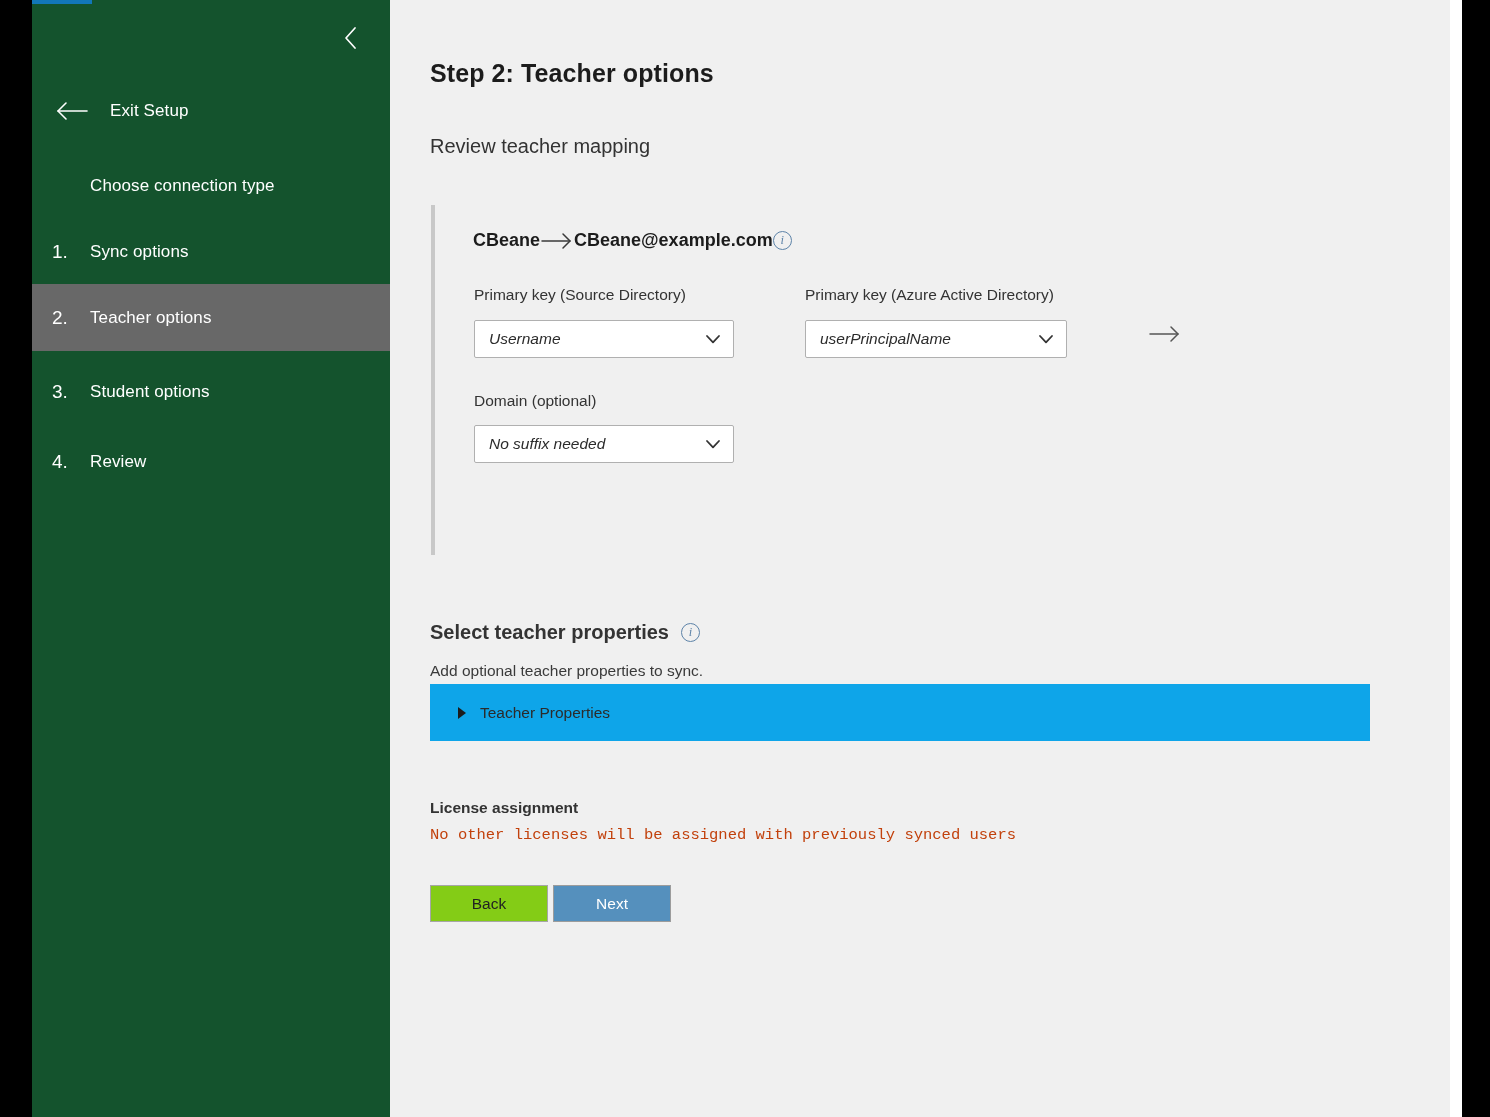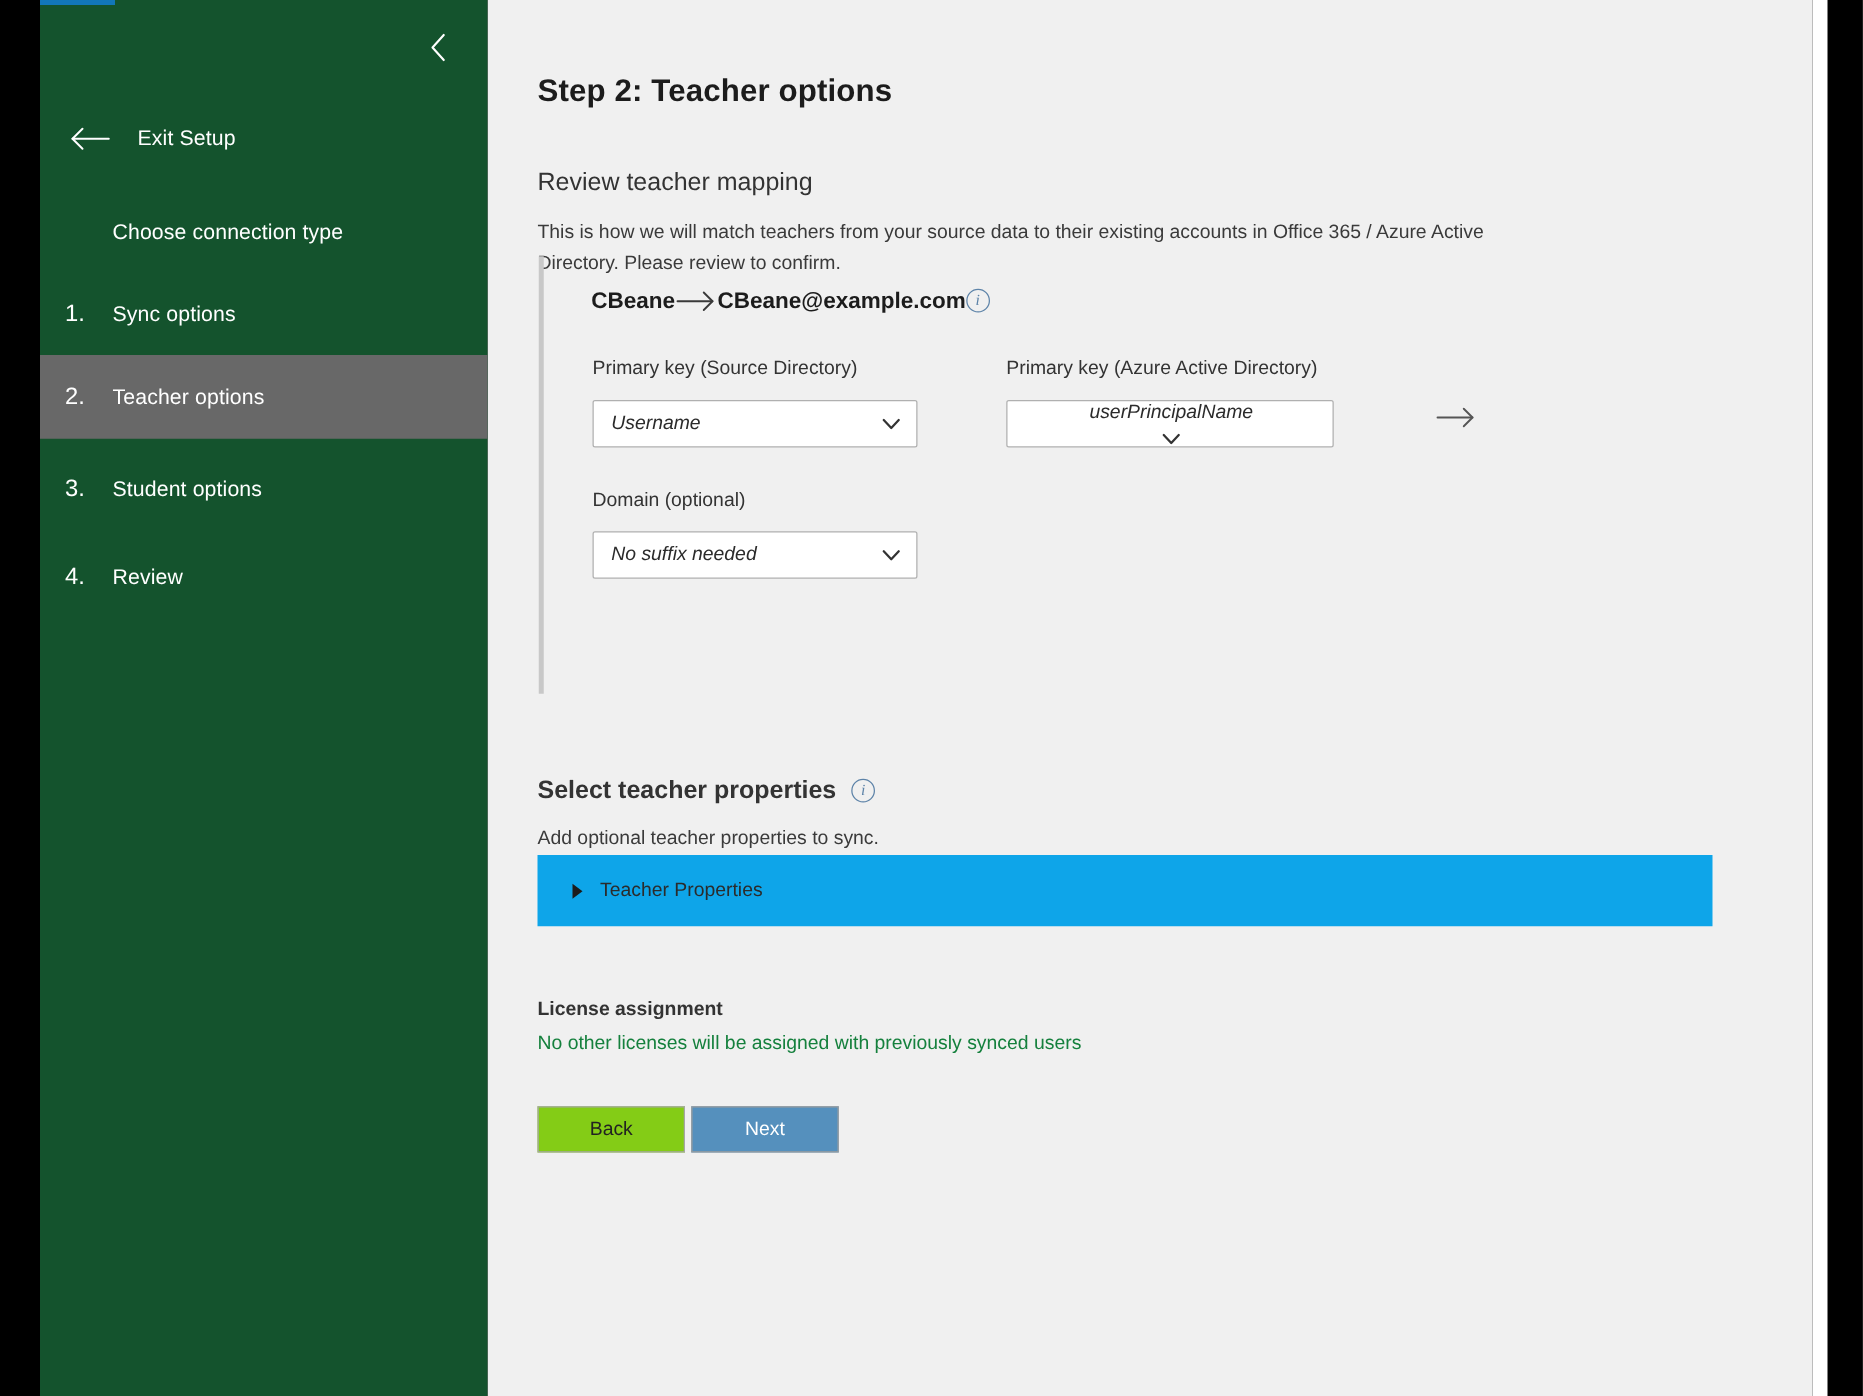--- a/index.html
+++ b/index.html
@@ -278,21 +278,22 @@
     left: 40px;
     top: 783px;
     font-size: 15.5px;
     color: #333333;
   }
   #license-desc {
     position: absolute;
     left: 40px;
     top: 810px;
     font-size: 15.5px;
-    color: #15803d;
+    color: #c2410c;
+    font-family: Liberation Mono, monospace;
   }
 
   
   #btn-back {
     position: absolute;
     left: 40px;
     top: 885px;
     width: 118px;
     height: 37px;
     background: #84cc16;
@@ -370,21 +371,20 @@
     </div>
 
   </nav>
 
   <main id="content">
 
     <h1 id="step-title">Step 2: Teacher options</h1>
 
     <h2 id="section-review-title">Review teacher mapping</h2>
 
-    <p id="section-review-desc">This is how we will match teachers from your source data to their existing accounts in Office 365 / Azure Active Directory. Please review to confirm.</p>
 
     <div id="map-rail"></div>
 
     <div id="map-identity">
       <span>CBeane</span>
       <span class="map-arrow">
         <svg width="34" height="18" viewBox="0 0 34 18" fill="none">
           <path d="M2 9 H30" stroke="#3a3a3a" stroke-width="1.5" stroke-linecap="round"></path>
           <path d="M23 2 L30 9 L23 16" stroke="#3a3a3a" stroke-width="1.5" fill="none" stroke-linecap="round" stroke-linejoin="round"></path>
         </svg>
@@ -404,21 +404,21 @@
     </div>
 
     <span id="mid-arrow">
       <svg width="34" height="18" viewBox="0 0 34 18" fill="none">
         <path d="M2 9 H30" stroke="#555555" stroke-width="1.5" stroke-linecap="round"></path>
         <path d="M23 2 L30 9 L23 16" stroke="#555555" stroke-width="1.5" fill="none" stroke-linecap="round" stroke-linejoin="round"></path>
       </svg>
     </span>
 
     <label class="field-label" style="left:415px; top:286px;">Primary key (Azure Active Directory)</label>
-    <div class="combo" style="left:415px; top:320px; width:262px;flex-direction:column;">
+    <div class="combo" style="left:415px; top:320px; width:262px;">
       <span class="combo-val">userPrincipalName</span>
       <span class="combo-caret">
         <svg width="16" height="11" viewBox="0 0 16 11" fill="none">
           <path d="M2 2 L8 8.4 L14 2" stroke="#333333" stroke-width="1.8" fill="none" stroke-linecap="round" stroke-linejoin="round"></path>
         </svg>
       </span>
     </div>
 
     <label class="field-label" style="left:84px; top:392px;">Domain (optional)</label>
     <div class="combo" style="left:84px; top:425px; width:260px;">

